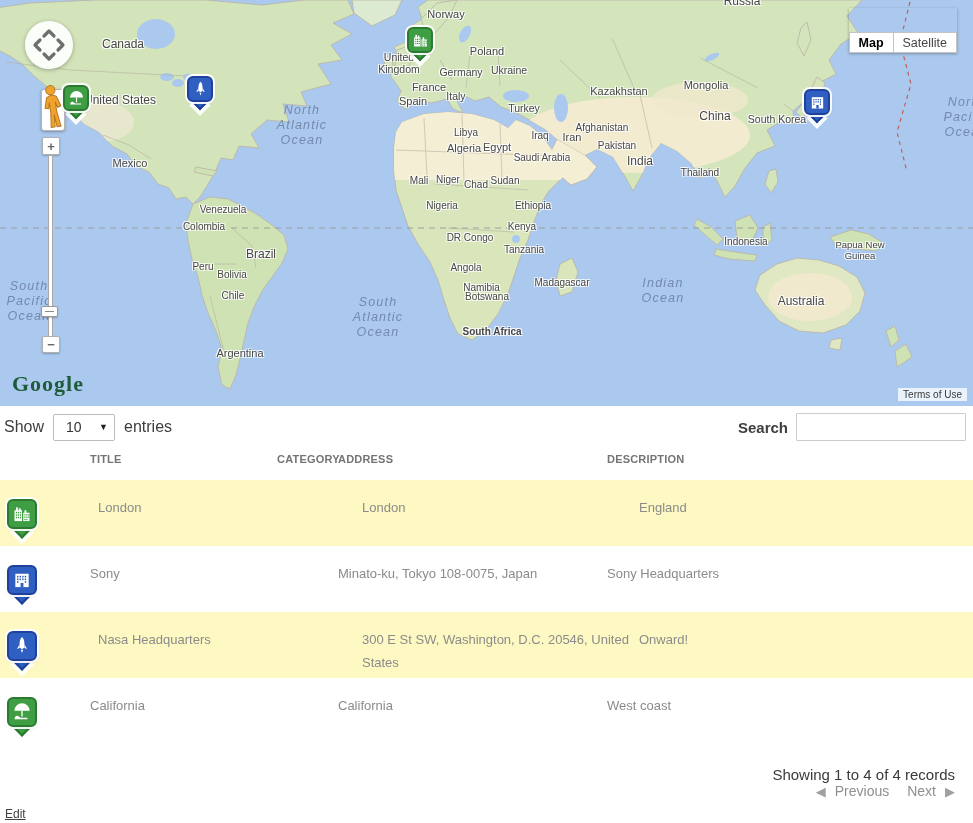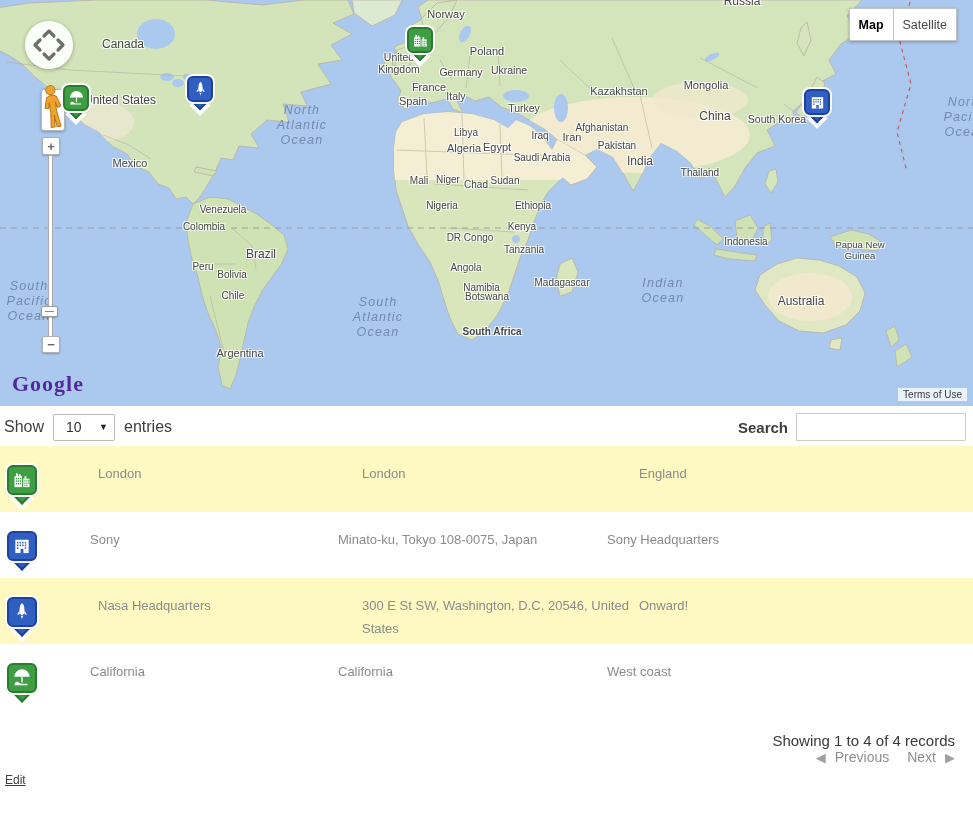--- a/index.html
+++ b/index.html
@@ -35,25 +35,25 @@
   .pegman svg{position:absolute;left:-2px;top:-9px;transform:rotate(-9deg);}
   .zbtn{position:absolute;width:18px;height:18px;background:#fff;border:1px solid #b0b0b0;border-radius:2px;box-sizing:border-box;
     font:bold 13px/15px "Liberation Sans",sans-serif;color:#666;text-align:center;padding:0;cursor:pointer;box-shadow:0 1px 2px rgba(0,0,0,.25);}
   .zoom-in{left:42px;top:137px;}
   .zoom-out{left:42px;top:336px;height:17px;}
   .ztrack{position:absolute;left:48px;top:155px;width:5px;height:182px;background:#fff;border:1px solid #aaa;box-sizing:border-box;}
   .zhandle{position:absolute;left:41px;top:306px;width:17px;height:11px;background:#fff;border:1px solid #9a9a9a;border-radius:2px;
     box-sizing:border-box;cursor:ns-resize;box-shadow:0 1px 2px rgba(0,0,0,.25);}
   .zhandle::after{content:"";position:absolute;left:3px;right:3px;top:4px;height:1px;background:#8a8a8a;}
   .maptype{position:absolute;top:8px;right:16px;display:flex;box-shadow:0 1px 3px rgba(0,0,0,.3);}
-  .maptype button{background:#fff;border:1px solid #c3c3c3;padding:2px 9px;height:33px;font-family:"Liberation Sans",sans-serif;
-    font-size:12.5px;cursor:pointer;}
+  .maptype button{background:#fff;border:1px solid #c3c3c3;padding:2px 9px;height:21px;font-family:"Liberation Sans",sans-serif;
+    font-size:12.5px;cursor:pointer;margin-top:24px;}
   .maptype .sel{font-weight:bold;color:#000;}
   .maptype .unsel{color:#454545;border-left:none;}
-  .glogo{position:absolute;left:12px;bottom:9px;font-family:"Liberation Serif",serif;font-weight:bold;font-size:22px;color:#4c1d95;
+  .glogo{position:absolute;left:12px;bottom:9px;font-family:"Liberation Serif",serif;font-weight:bold;font-size:22px;color:#14532d;
     letter-spacing:1px;opacity:.93;cursor:pointer;}
   .terms{position:absolute;right:6px;bottom:5px;font-size:10px;color:#3a3a3a;background:rgba(255,255,255,.75);padding:1px 5px;cursor:pointer;}
 
   
   .controls{display:flex;align-items:center;margin-top:6px;padding:0 7px 0 4px;height:30px;color:#3e3e3e;}
   .controls .lbl{font-size:16px;}
   .selwrap{position:relative;margin:0 9px;}
   .selwrap select{width:62px;height:27px;border:1px solid #bbb;border-radius:2px;background:#fff;font-size:14px;color:#333;
     padding:0 0 0 12px;-webkit-appearance:none;appearance:none;}
   .selwrap .arr{position:absolute;right:7px;top:8px;font-size:9px;color:#222;pointer-events:none;}
@@ -363,20 +363,27 @@
     <select id="entries-select"><option>10</option></select>
     <span class="arr">▼</span>
   </span>
   <span class="lbl">entries</span>
   <span class="spacer"></span>
   <span class="search-lbl">Search</span>
   <input class="search-inp" type="text" placeholder="" style="">
 </div>
 
 <div class="tbl">
+  <div class="trow thead">
+    <div class="th"></div>
+    <div class="th">TITLE</div>
+    <div class="th">CATEGORY</div>
+    <div class="th">ADDRESS</div>
+    <div class="th">DESCRIPTION</div>
+  </div>
 
   <div class="trow tbody-row odd">
     <div class="cell">
         <div class="marker lg row-marker" style="--bg: #3f9e44; --bd: #2a7a2f;">
           <div class="mk-body">
             <svg viewBox="0 0 24 24">
               <g fill="#fff">
                 <rect x="3" y="7.5" width="9" height="13"></rect>
                 <rect x="13.5" y="10.5" width="7.5" height="10"></rect>
                 <rect x="4.8" y="4" width="2.2" height="4.5"></rect>

